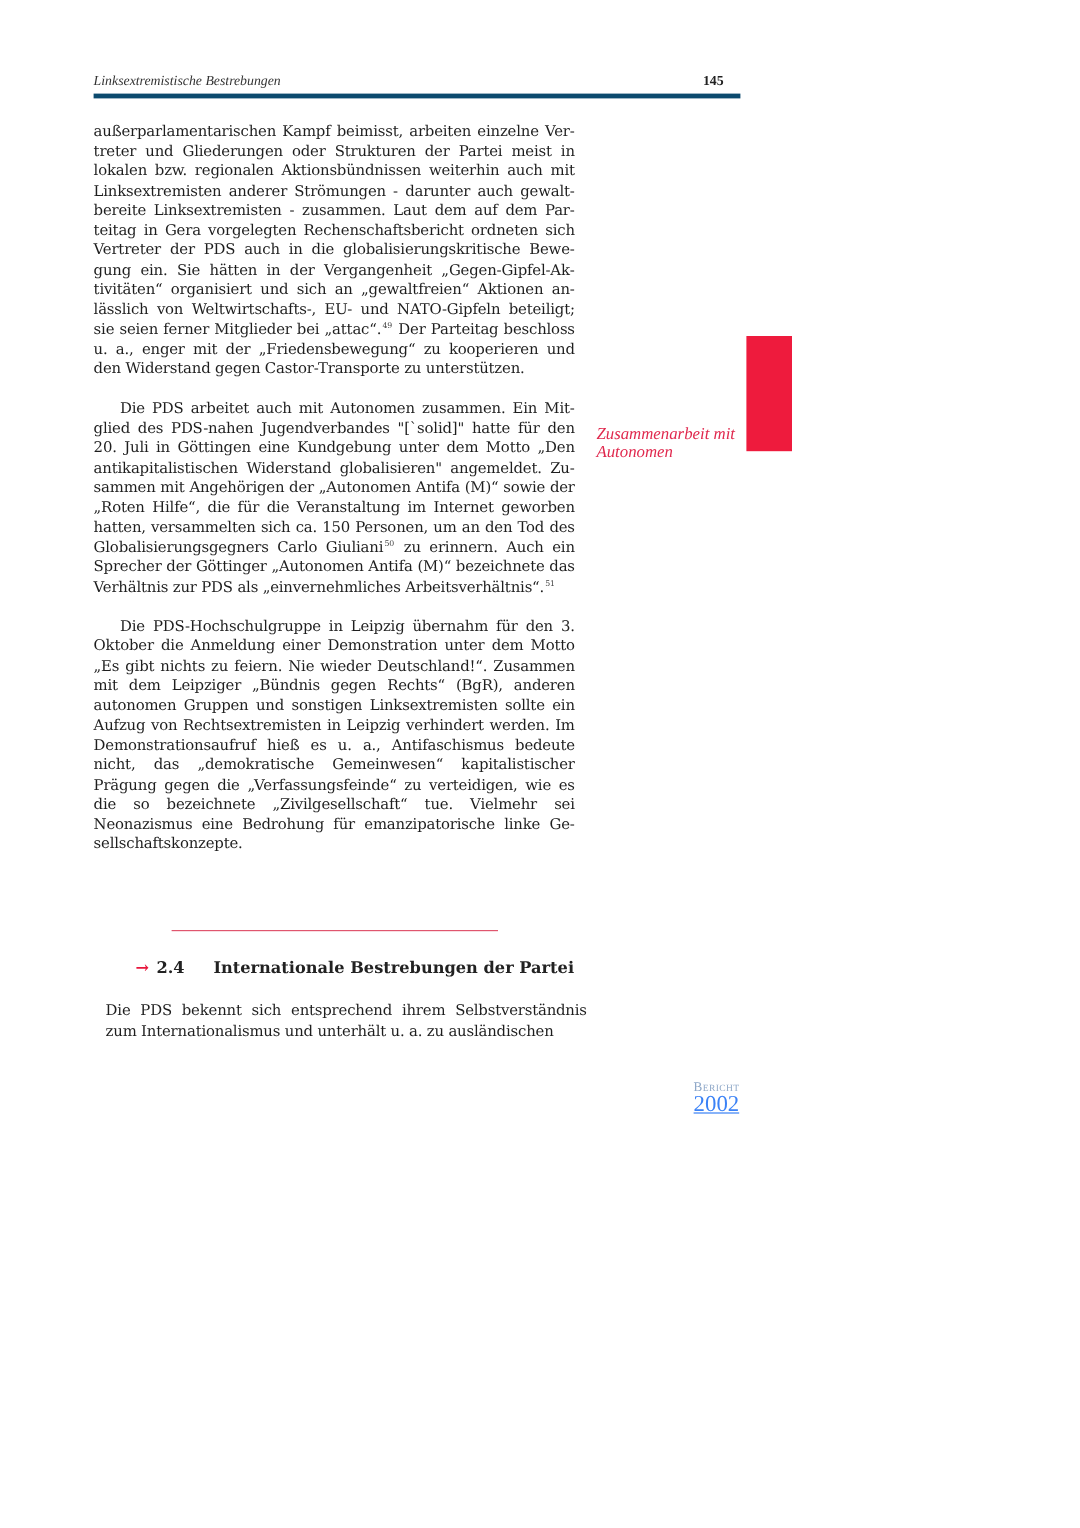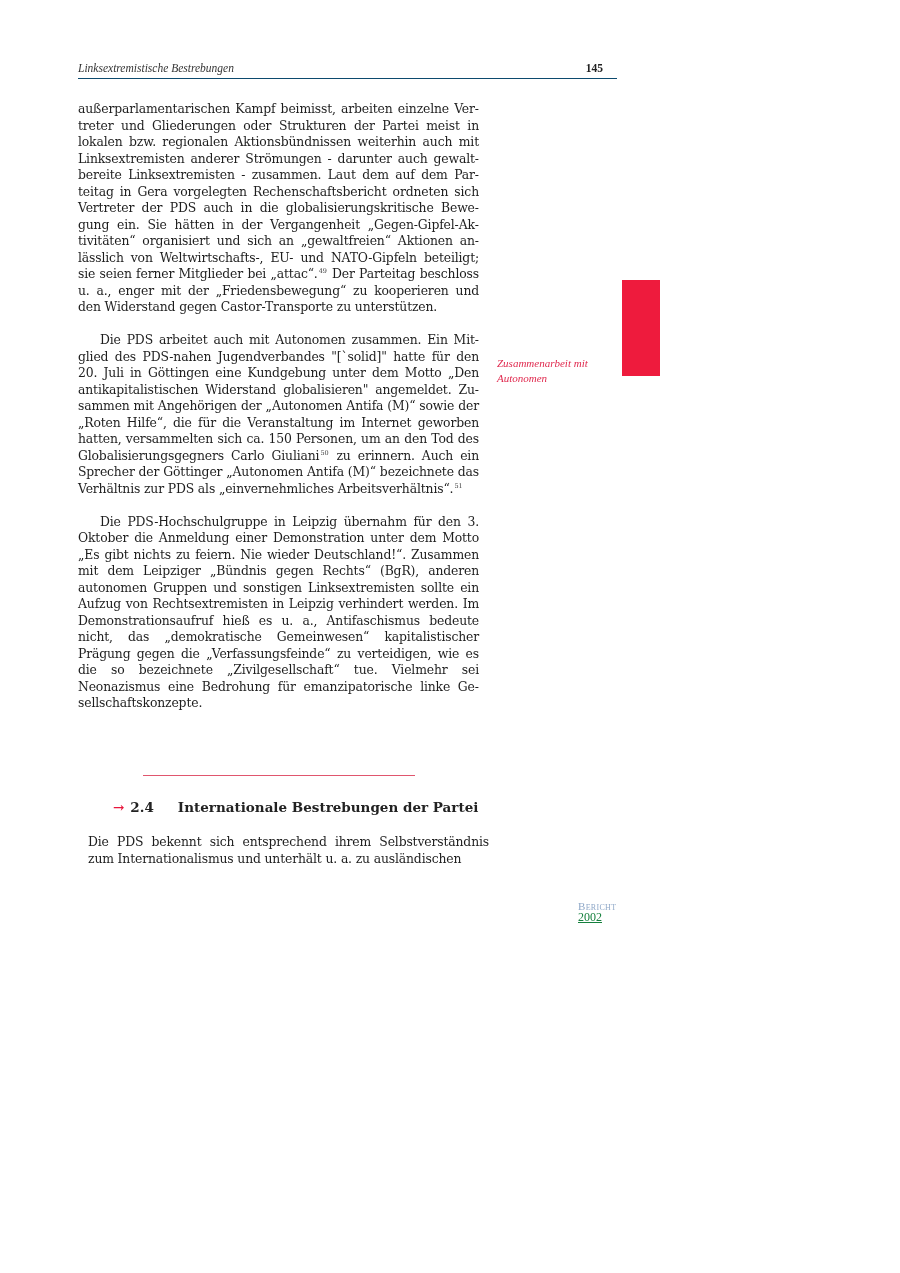--- a/index.html
+++ b/index.html
@@ -14,21 +14,21 @@
       overflow: hidden;
       font-family: "DejaVu Serif", "Liberation Serif", serif;
       color: #1e1e1e;
     }
     .running-header {
       position: absolute;
       left: 78px;
       top: 62px;
       width: 539px;
       height: 16px;
-      border-bottom: 1px solid #0c4a6e;
+      border-bottom: 4px solid #0c4a6e;
     }
     .running-title {
       position: absolute;
       left: 0;
       top: 0;
       font-family: "Liberation Serif", serif;
       font-style: italic;
       font-size: 11.5px;
       color: #333;
     }
@@ -99,21 +99,21 @@
       top: 834px;
       width: 401px;
     }
     .margin-note {
       position: absolute;
       left: 497px;
       top: 356px;
       width: 130px;
       font-family: "Liberation Serif", serif;
       font-style: italic;
-      font-size: 11px;
+      font-size: 14px;
       line-height: 14.5px;
       color: #e0294e;
     }
     .thumb-tab {
       position: absolute;
       left: 622px;
       top: 280px;
       width: 38px;
       height: 96px;
       background: #ee1b3d;
@@ -130,22 +130,22 @@
     .report-logo .word {
       display: block;
       font-size: 11px;
       letter-spacing: 0.3px;
       color: #8fa8c8;
       font-variant: small-caps;
       margin-top: 36px;
     }
     .report-logo .year {
       display: block;
-      font-size: 12px;
-      color: #15803d;
+      font-size: 19px;
+      color: #3b82f6;
       margin-top: -1px;
       text-decoration: underline;
     }
   </style>
 </head>
 <body>
 
 <div class="running-header">
   <span class="running-title">Linksextremistische Bestrebungen</span>
   <span class="page-number">145</span>

